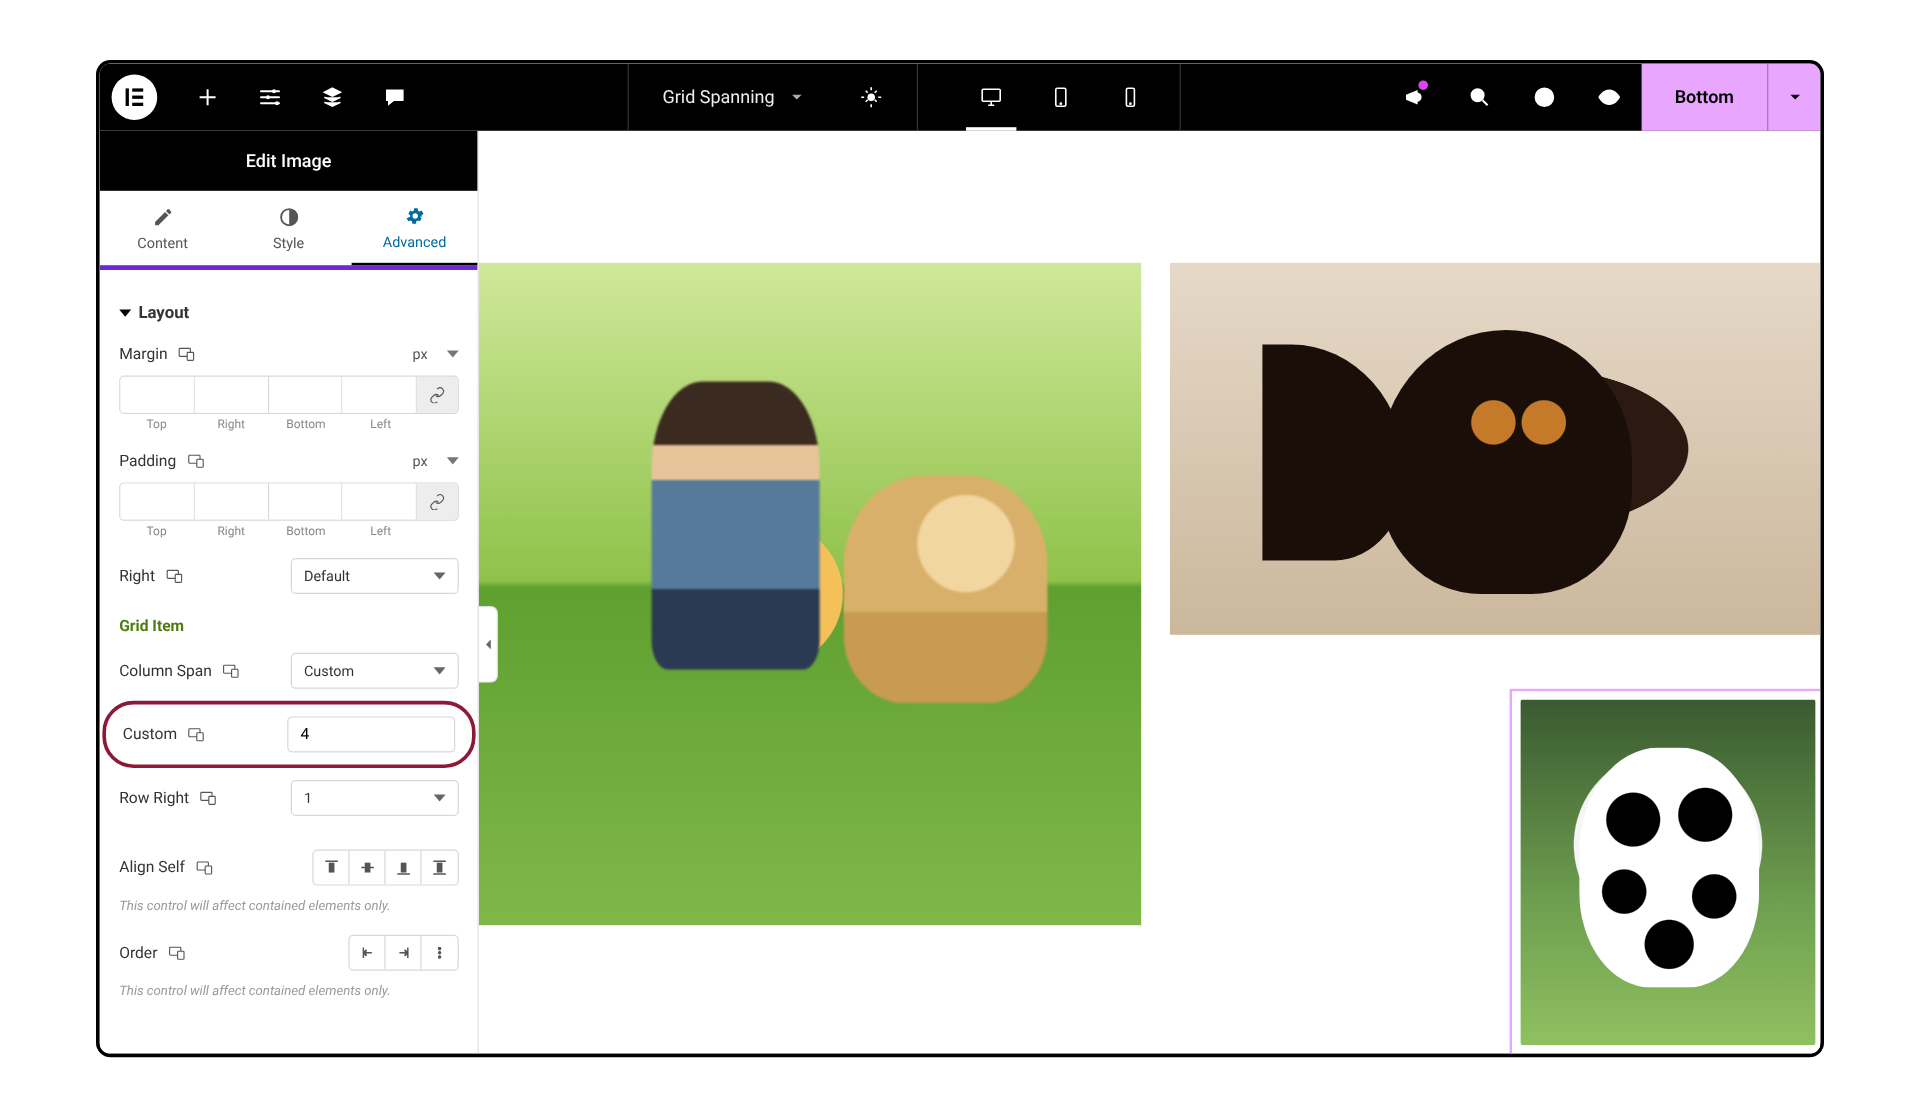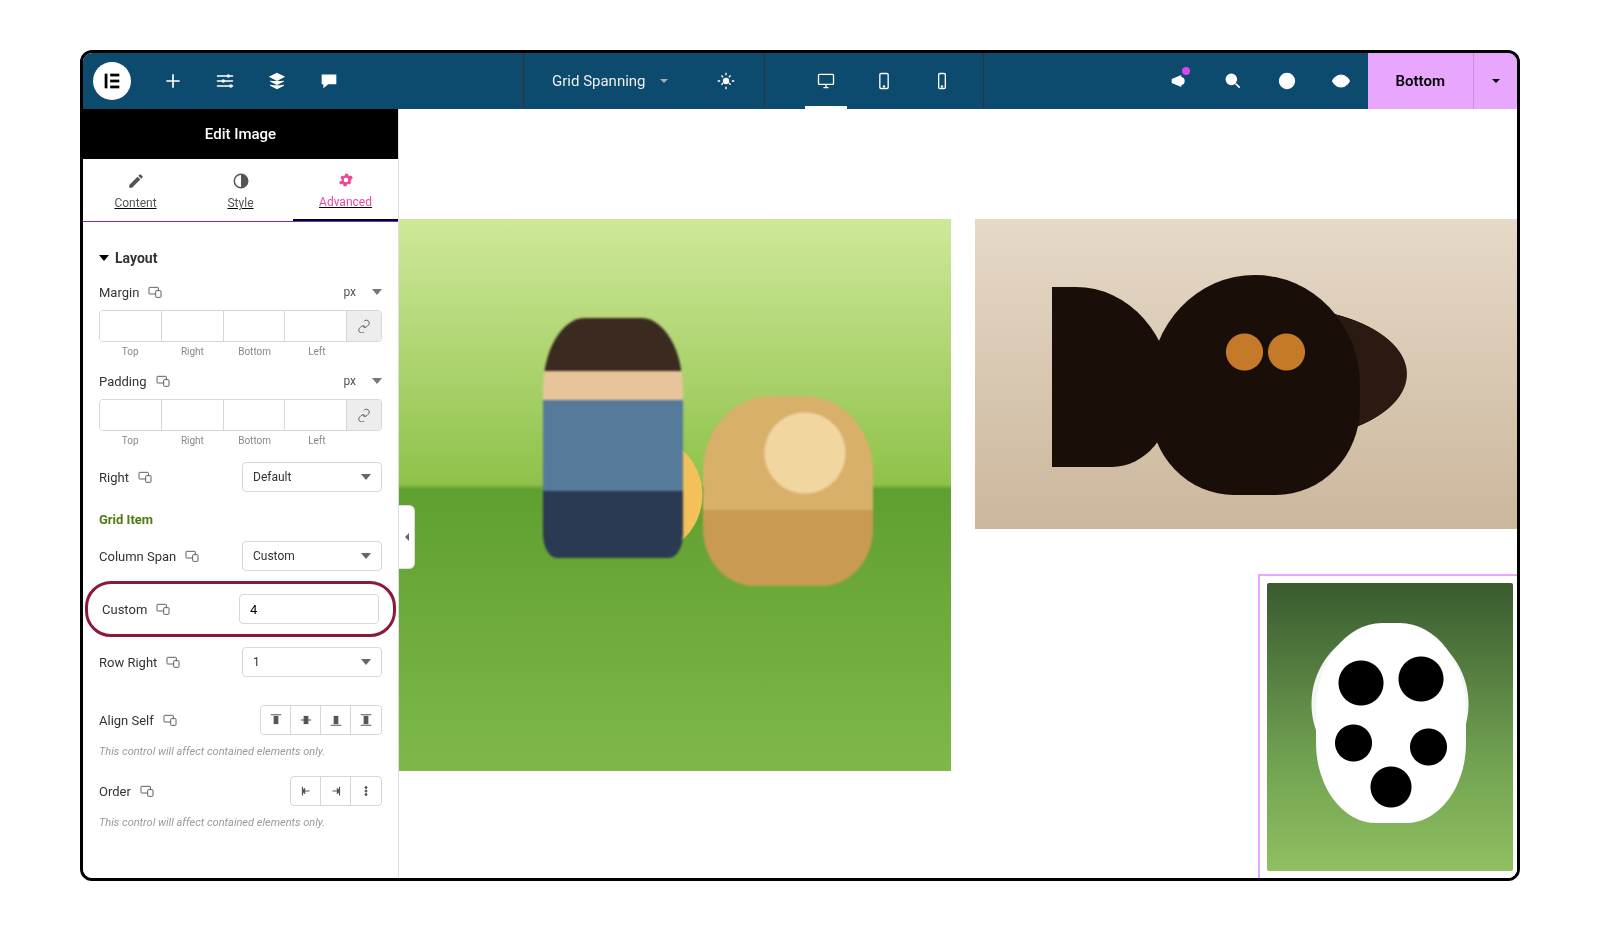--- a/index.html
+++ b/index.html
@@ -1,20 +1,20 @@
 <!DOCTYPE html>
 <html><head>
 <meta charset="utf-8">
 <style>
 * { box-sizing: border-box; margin: 0; padding: 0; font-family: -apple-system, BlinkMacSystemFont, "Segoe UI", Roboto, sans-serif; }
 body { background: #fff; overflow: hidden; }
 .app { width: 1440px; height: 831px; border: 3px solid #000; border-radius: 12px; margin: 50px auto; position: relative; overflow: hidden; display: flex; flex-direction: column; }
 
 
-.topbar { height: 56px; background: #0c4a6e; display: flex; align-items: flex-start; color: #fff; flex-shrink: 0; }
+.topbar { height: 56px; background: #000000; display: flex; align-items: flex-start; color: #fff; flex-shrink: 0; }
 .topbar-left { display: flex; align-items: center; gap: 0; }
 .logo { width: 38px; height: 38px; background: #fff; border-radius: 50%; display: flex; align-items: center; justify-content: center; margin: 0 16px 0 10px; }
 .logo svg { width: 22px; height: 22px; }
 .topbar-btn { width: 52px; height: 56px; display: flex; align-items: center; justify-content: center; cursor: pointer; }
 .topbar-btn svg { width: 20px; height: 20px; fill: #fff; }
 .topbar-divider { width: 1px; height: 56px; background: #333; }
 .topbar-center { flex: 1; display: flex; align-items: center; justify-content: center; gap: 12px; }
 .page-title-wrap { display: flex; align-items: center; gap: 10px; padding: 0 16px; }
 .page-title { font-size: 15px; color: #eee; }
 .chev { width: 16px; height: 16px; fill: #aaa; }
@@ -27,23 +27,23 @@
 .notif { position: relative; }
 .notif-dot { position: absolute; top: 14px; right: 16px; width: 8px; height: 8px; background: #d946ef; border-radius: 50%; }
 .publish { background: #e8a6ff; color: #000; height: 56px; padding: 0 28px; display: flex; align-items: center; font-weight: 600; font-size: 15px; cursor: pointer; }
 .publish-caret { width: 44px; height: 56px; background: #e8a6ff; display: flex; align-items: center; justify-content: center; cursor: pointer; border-left: 1px solid rgba(0,0,0,0.12); }
 .publish-caret svg { width: 16px; height: 16px; fill: #000; }
 
 
 .body { flex: 1; display: flex; overflow: hidden; }
 .sidebar { width: 316px; background: #fff; border-right: 1px solid #ddd; display: flex; flex-direction: column; overflow: hidden; }
 .panel-header { height: 50px; background: #000; color: #fff; display: flex; align-items: center; justify-content: center; font-size: 15px; font-weight: 500; }
-.tabs { display: flex; border-bottom: 1px solid #6d28d9; text-decoration: underline; }
+.tabs { display: flex; border-bottom: 4px solid #6d28d9; }
 .tab { flex: 1; display: flex; flex-direction: column; align-items: center; justify-content: center; padding: 12px 0 10px; gap: 6px; cursor: pointer; color: #555; font-size: 12px; }
-.tab.active { color: #ec4899; border-bottom: 2px solid #000; }
+.tab.active { color: #0369a1; border-bottom: 2px solid #000; }
 .tab svg { width: 18px; height: 18px; fill: currentColor; }
 
 .panel { flex: 1; overflow-y: auto; padding: 14px 16px 40px; font-size: 13px; color: #333; }
 .section-h { display: flex; align-items: center; gap: 6px; font-weight: 700; font-size: 14px; padding: 14px 0 18px; cursor: pointer; }
 .section-h svg { width: 10px; height: 10px; fill: #000; }
 
 .row { display: flex; align-items: center; justify-content: space-between; margin-bottom: 10px; }
 .row-label { display: flex; align-items: center; gap: 8px; font-size: 13px; color: #333; }
 .row-label svg { width: 16px; height: 16px; fill: #555; }
 .unit-sel { display: flex; align-items: center; gap: 16px; font-size: 12px; color: #555; cursor: pointer; }

